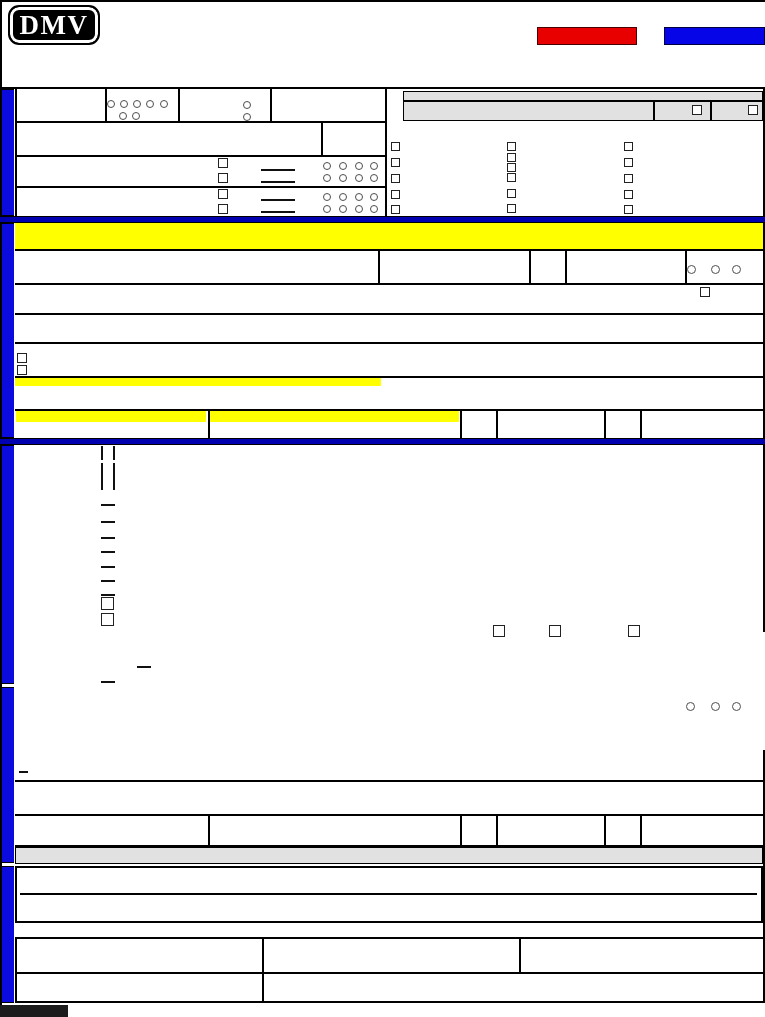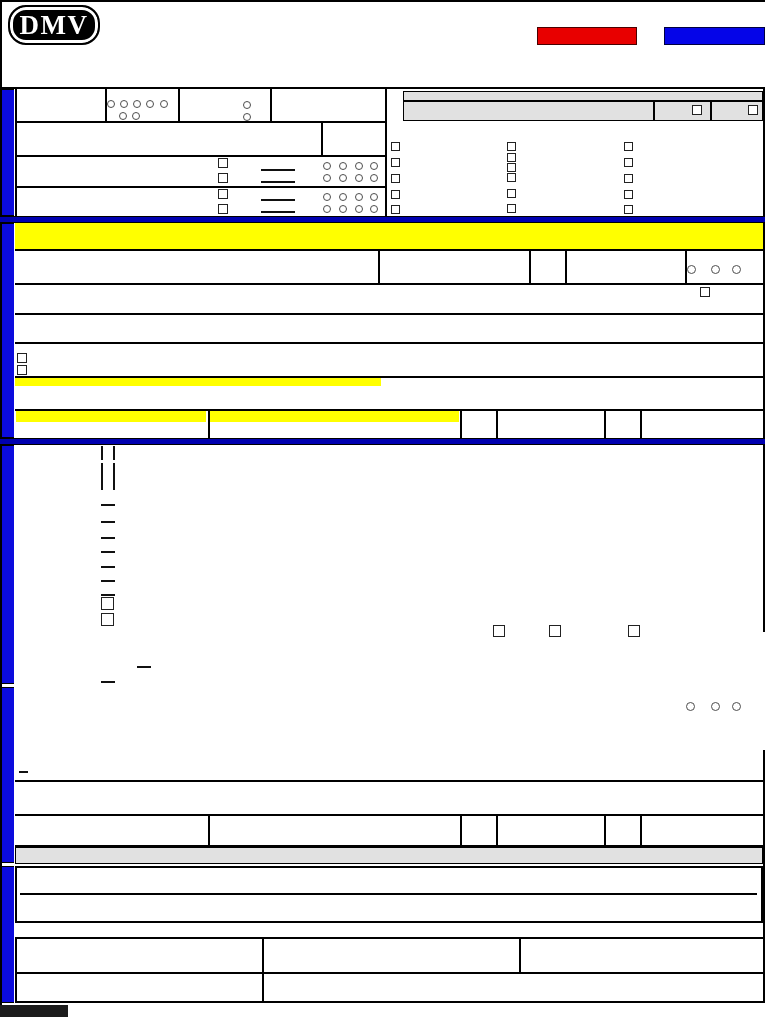--- a/index.html
+++ b/index.html
@@ -17,21 +17,21 @@
   .cb13{width:13px;height:13px;}
   .rd{position:absolute;width:9px;height:9px;border:1.4px solid #4d4d4d;border-radius:50%;background:#fff;box-sizing:border-box;}
   .rd8{width:8px;height:8px;}
   .dash{position:absolute;height:1.8px;background:#111;}
   .vbar{position:absolute;width:2px;background:#111;}
   .field{position:absolute;background:transparent;}
   .accentbar{position:absolute;left:2px;width:12px;background:var(--bar-blue,#0b0bdd);border-top:1px solid #000;border-bottom:1px solid #000;box-sizing:border-box;}
   .divider{position:absolute;left:0;width:765px;height:7px;background:var(--divider-blue,#0000b0);border-top:1.5px solid #000;border-bottom:1.5px solid #000;box-sizing:border-box;}
   .yellow{position:absolute;background:var(--highlight-yellow,#ffff00);}
   .graybox{position:absolute;background:var(--gray-bar,#e1e1e1);border:1.5px solid #000;box-sizing:border-box;}
-  .logo{position:absolute;left:8px;top:5px;width:92px;height:40px;background:#000;border:2.5px solid #000;border-radius:18px;box-shadow:inset 0 0 0 3px #fff, inset 0 0 0 5px #000;display:flex;align-items:center;justify-content:center;color:#fff;font-family:"Liberation Serif",serif;font-weight:bold;font-size:27px;letter-spacing:1.5px;box-sizing:border-box;}
+  .logo{position:absolute;left:8px;top:5px;width:92px;height:40px;background:#000;border:2.5px solid #000;border-radius:11px;box-shadow:inset 0 0 0 3px #fff, inset 0 0 0 5px #000;display:flex;align-items:center;justify-content:center;color:#fff;font-family:"Liberation Serif",serif;font-weight:bold;font-size:27px;letter-spacing:1.5px;box-sizing:border-box;}
   .btn{position:absolute;top:27px;height:18px;box-sizing:border-box;cursor:pointer;}
   .btn-red{left:537px;width:100px;background:var(--accent-red,#e80000);border:1.8px solid #4a0000;}
   .btn-blue{left:664px;width:101px;background:var(--accent-blue,#0505e8);border:1.8px solid #000040;}
   .footerblk{position:absolute;left:0;top:1005px;width:68px;height:12px;background:var(--footer-black,#1c1c1c);}
 </style>
 </head>
 <body>
 
 <div id="page">
 

